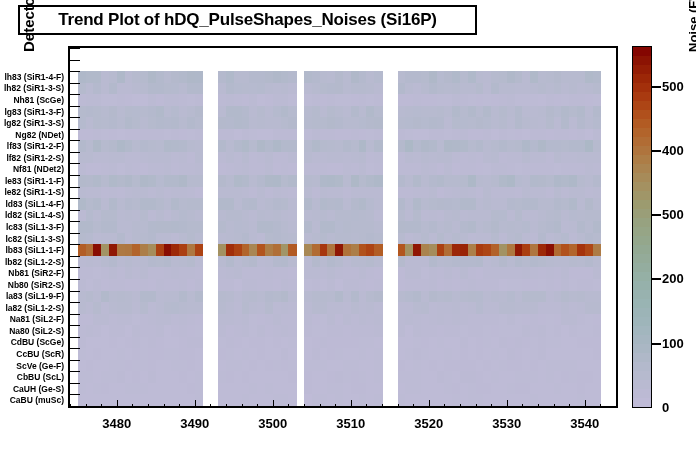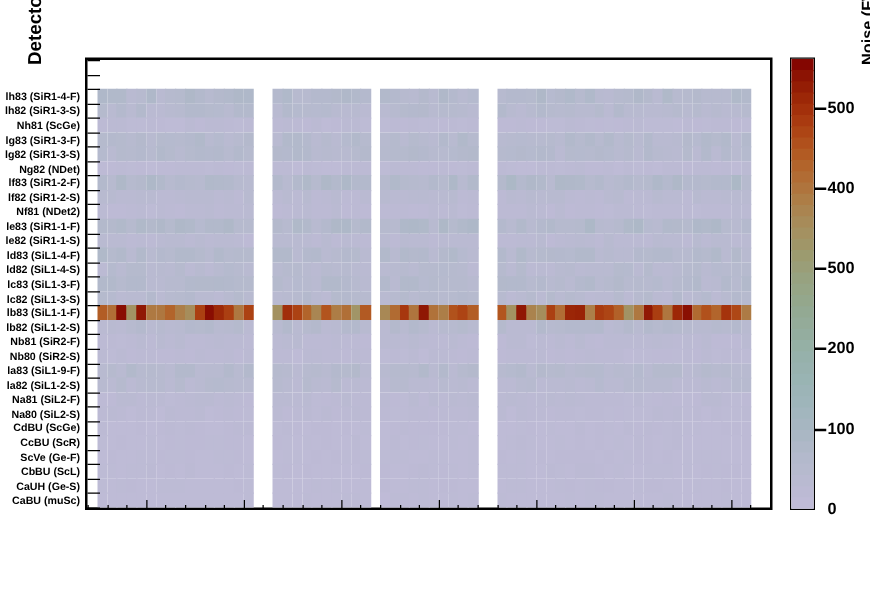--- a/index.html
+++ b/index.html
@@ -78,20 +78,23 @@
     position:absolute;left:686px;top:52px;
     font-size:13px;font-weight:bold;color:#000;
     transform:rotate(-90deg);transform-origin:left top;white-space:nowrap;
   }
 </style>
 </head>
 <body>
 
 <div class="root">
 
+  <div class="title-box">
+    <span>Trend Plot of hDQ_PulseShapes_Noises (Si16P)</span>
+  </div>
 
 
   <div class="ytitle">Detector</div>
   <div class="ylabels" id="ylabels">
       <div class="ylab" style="top: 30.87px;">lh83 (SiR1-4-F)</div>
       <div class="ylab" style="top: 42.42px;">lh82 (SiR1-3-S)</div>
       <div class="ylab" style="top: 53.97px;">Nh81 (ScGe)</div>
       <div class="ylab" style="top: 65.52px;">lg83 (SiR1-3-F)</div>
       <div class="ylab" style="top: 77.06px;">lg82 (SiR1-3-S)</div>
       <div class="ylab" style="top: 88.61px;">Ng82 (NDet)</div>
@@ -1986,20 +1989,29 @@
       <div class="xtick minor" style="left: 423.2px;"></div>
       <div class="xtick" style="left: 438.8px;"></div>
       <div class="xtick minor" style="left: 454.4px;"></div>
       <div class="xtick minor" style="left: 470px;"></div>
       <div class="xtick minor" style="left: 485.6px;"></div>
       <div class="xtick minor" style="left: 501.2px;"></div>
       <div class="xtick" style="left: 516.8px;"></div>
       <div class="xtick minor" style="left: 532.4px;"></div>
       <div class="xtick minor" style="left: 548px;"></div>
     </div>
+  <div class="xlabels" id="xlabels">
+      <div class="xlab" style="left: 48.8px; top: 6px;">3480</div>
+      <div class="xlab" style="left: 126.8px; top: 6px;">3490</div>
+      <div class="xlab" style="left: 204.8px; top: 6px;">3500</div>
+      <div class="xlab" style="left: 282.8px; top: 6px;">3510</div>
+      <div class="xlab" style="left: 360.8px; top: 6px;">3520</div>
+      <div class="xlab" style="left: 438.8px; top: 6px;">3530</div>
+      <div class="xlab" style="left: 516.8px; top: 6px;">3540</div>
+    </div>
 
   <div class="cbar" id="cbar">
       <div class="cbar-seg" style="top: 0px; height: 9.6px; background: rgb(132, 6, 1);"></div>
       <div class="cbar-seg" style="top: 9px; height: 9.6px; background: rgb(140, 19, 3);"></div>
       <div class="cbar-seg" style="top: 18px; height: 9.6px; background: rgb(148, 29, 5);"></div>
       <div class="cbar-seg" style="top: 27px; height: 9.6px; background: rgb(156, 39, 7);"></div>
       <div class="cbar-seg" style="top: 36px; height: 9.6px; background: rgb(163, 48, 11);"></div>
       <div class="cbar-seg" style="top: 45px; height: 9.6px; background: rgb(169, 58, 16);"></div>
       <div class="cbar-seg" style="top: 54px; height: 9.6px; background: rgb(173, 69, 21);"></div>
       <div class="cbar-seg" style="top: 63px; height: 9.6px; background: rgb(176, 80, 28);"></div>

